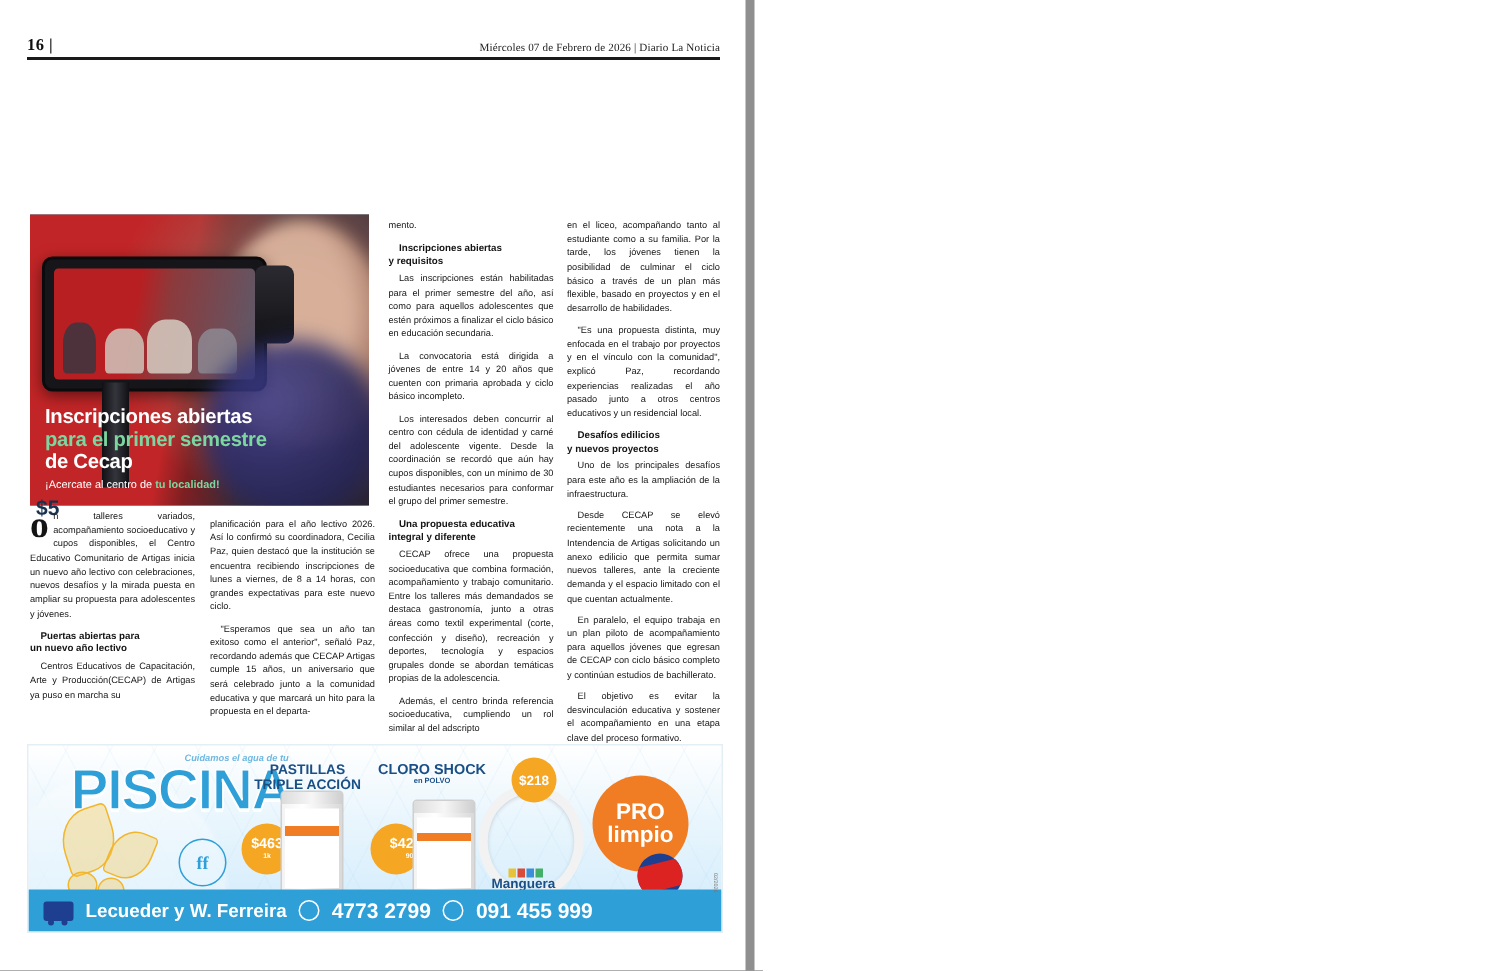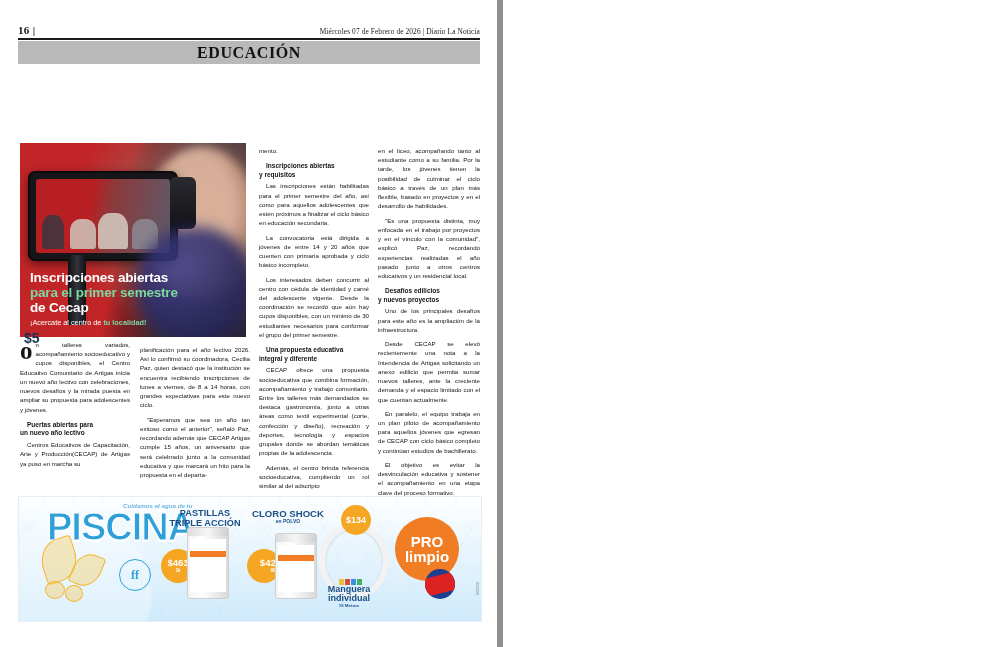--- a/index.html
+++ b/index.html
@@ -109,23 +109,20 @@
 <div class="spread">
 
   <div class="page page-left">
 
     <div class="l-head">
       <div class="folio">16 |</div>
       <div class="l-head-right">Miércoles 07 de Febrero de 2026   |   Diario La Noticia</div>
     </div>
     <div class="l-rule"></div>
 
-    <div class="sec-band">
-      <span>EDUCACIÓN</span>
-    </div>
 
 
     <div class="photo">
       <div class="ph-bg"></div>
       <div class="ph-blurface"></div>
       <div class="ph-phone">
         <div class="ph-screen">
           <span class="fig f1"></span>
             <span class="fig f2"></span>
             <span class="fig f3"></span>
@@ -212,28 +209,36 @@
       <div class="hose"></div>
       <div class="hose-dots">
         <i style="background:#e8c33a"></i>
           <i style="background:#d84b3a"></i>
           <i style="background:#3a8fd8"></i>
           <i style="background:#43b06a"></i>
       </div>
       <div class="hose-lab">
         <span>Manguera individual</span><small>15 Metros</small>
       </div>
-      <div class="bubble b3">$134</div>
+      <div class="bubble b3">$218</div>
 
       <div class="pro">
         <span>PRO</span>
           <span>limpio</span>
       </div>
       <div class="pro-mark"></div>
 
+      <div class="pool-bar">
+        <span class="truck"></span>
+        <span class="nm">Lecueder y W. Ferreira</span>
+        <span class="phic"></span>
+        <span class="ph">4773 2799</span>
+        <span class="wa"></span>
+        <span class="ph">091 455 999</span>
+      </div>
       <div class="pool-side">02/2026</div>
     </div>
   </div>
 
   <div class="page page-right">
 
     
 
     
 

